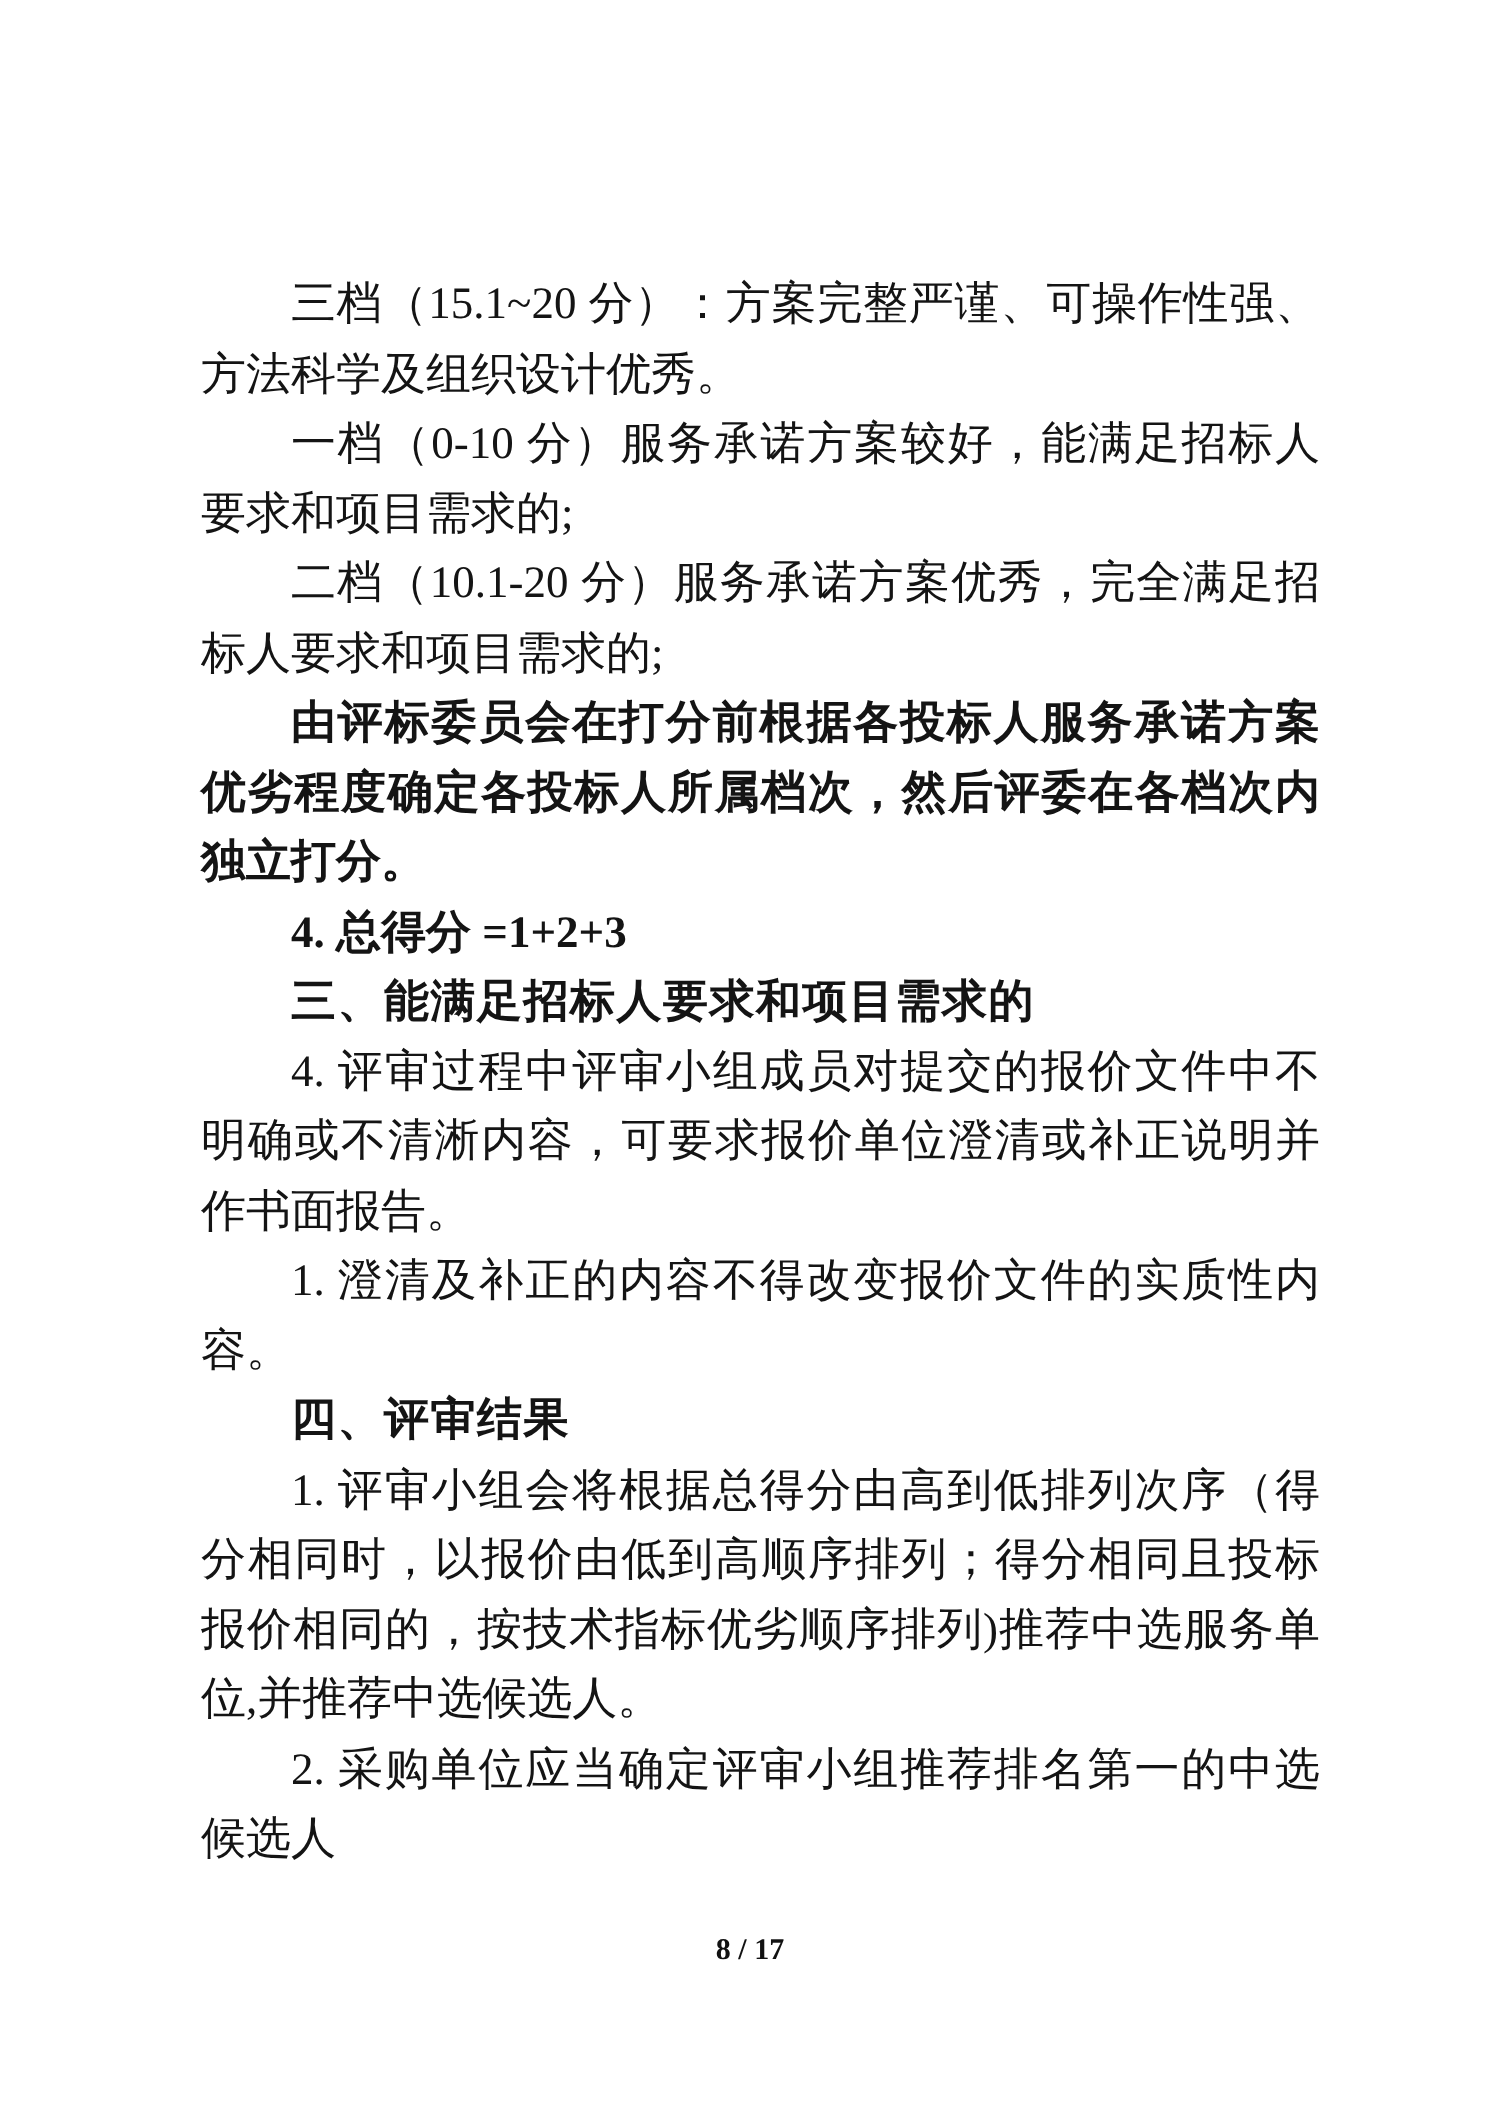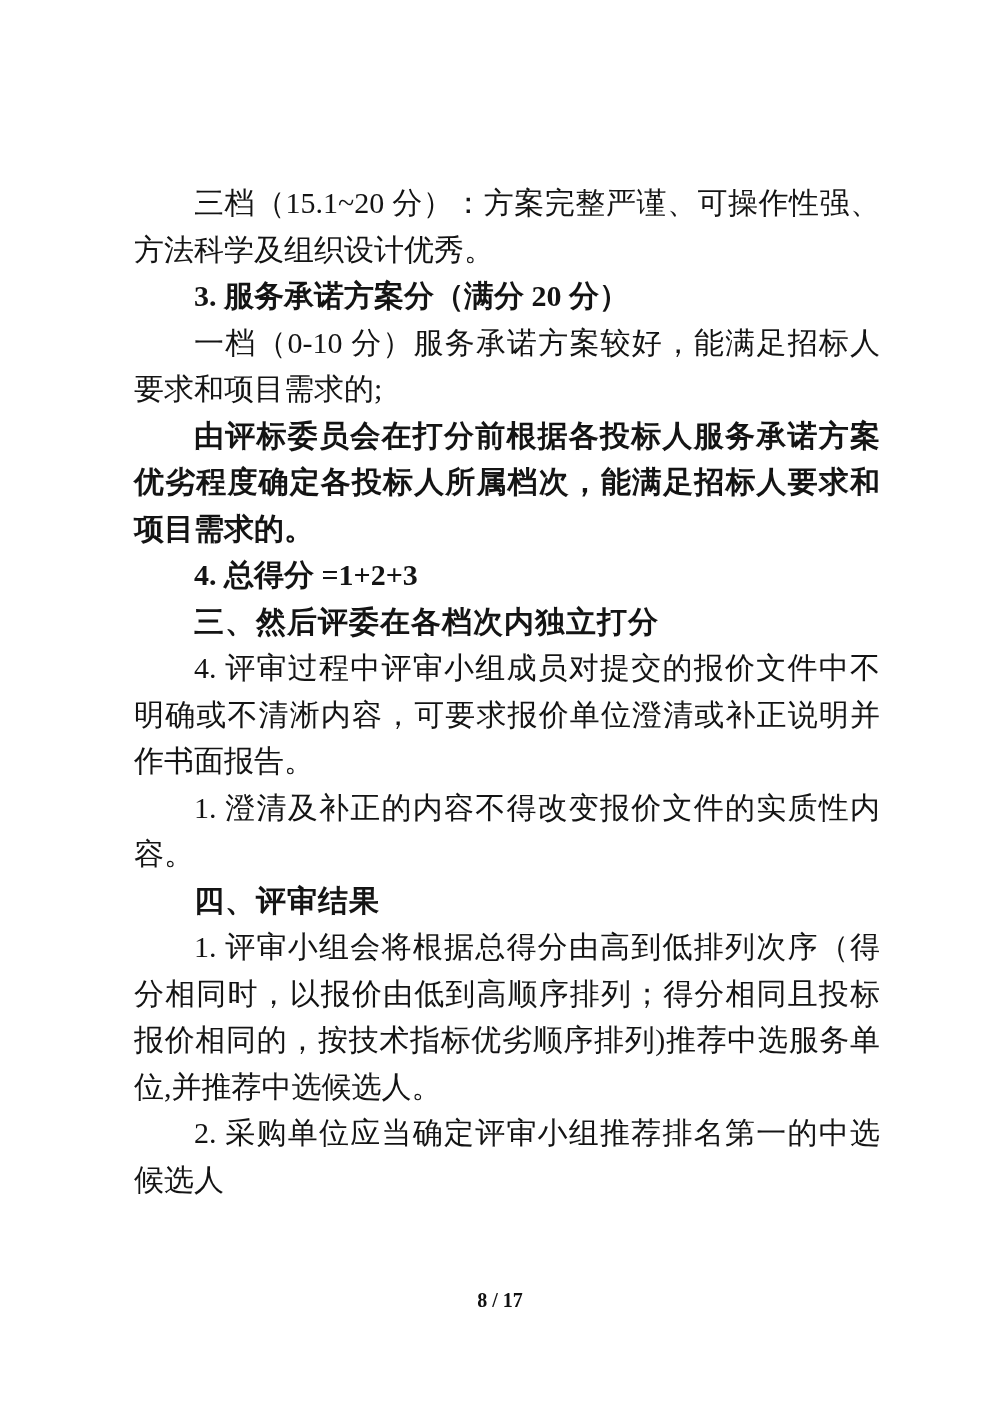--- a/index.html
+++ b/index.html
@@ -52,25 +52,25 @@
     font-size: 20px;
     line-height: 24px;
   }
 </style>
 </head>
 <body>
 
 <div class="page">
   <div class="content">
     <p class="body">三档（15.1~20 分）：方案完整严谨、可操作性强、方法科学及组织设计优秀。</p>
-    <p class="bold">3. 服务承诺方案分（满分 20 分）</p>
     <p class="body">一档（0-10 分）服务承诺方案较好，能满足招标人要求和项目需求的;</p>
-    <p class="bold">由评标委员会在打分前根据各投标人服务承诺方案优劣程度确定各投标人所属档次，能满足招标人要求和项目需求的。</p>
+    <p class="body">二档（10.1-20 分）服务承诺方案优秀，完全满足招标人要求和项目需求的;</p>
+    <p class="bold">由评标委员会在打分前根据各投标人服务承诺方案优劣程度确定各投标人所属档次，然后评委在各档次内独立打分。</p>
     <p class="bold">4. 总得分 =1+2+3</p>
-    <p class="heading">三、然后评委在各档次内独立打分</p>
+    <p class="heading">三、能满足招标人要求和项目需求的</p>
     <p class="body">4. 评审过程中评审小组成员对提交的报价文件中不明确或不清淅内容，可要求报价单位澄清或补正说明并作书面报告。</p>
     <p class="body">1. 澄清及补正的内容不得改变报价文件的实质性内容。</p>
     <p class="heading">四、评审结果</p>
     <p class="body">1. 评审小组会将根据总得分由高到低排列次序（得分相同时，以报价由低到高顺序排列；得分相同且投标报价相同的，按技术指标优劣顺序排列)推荐中选服务单位,并推荐中选候选人。</p>
     <p class="body">2. 采购单位应当确定评审小组推荐排名第一的中选候选人</p>
   </div>
   <div class="footer">8 / 17</div>
 </div>
 
 </body></html>

